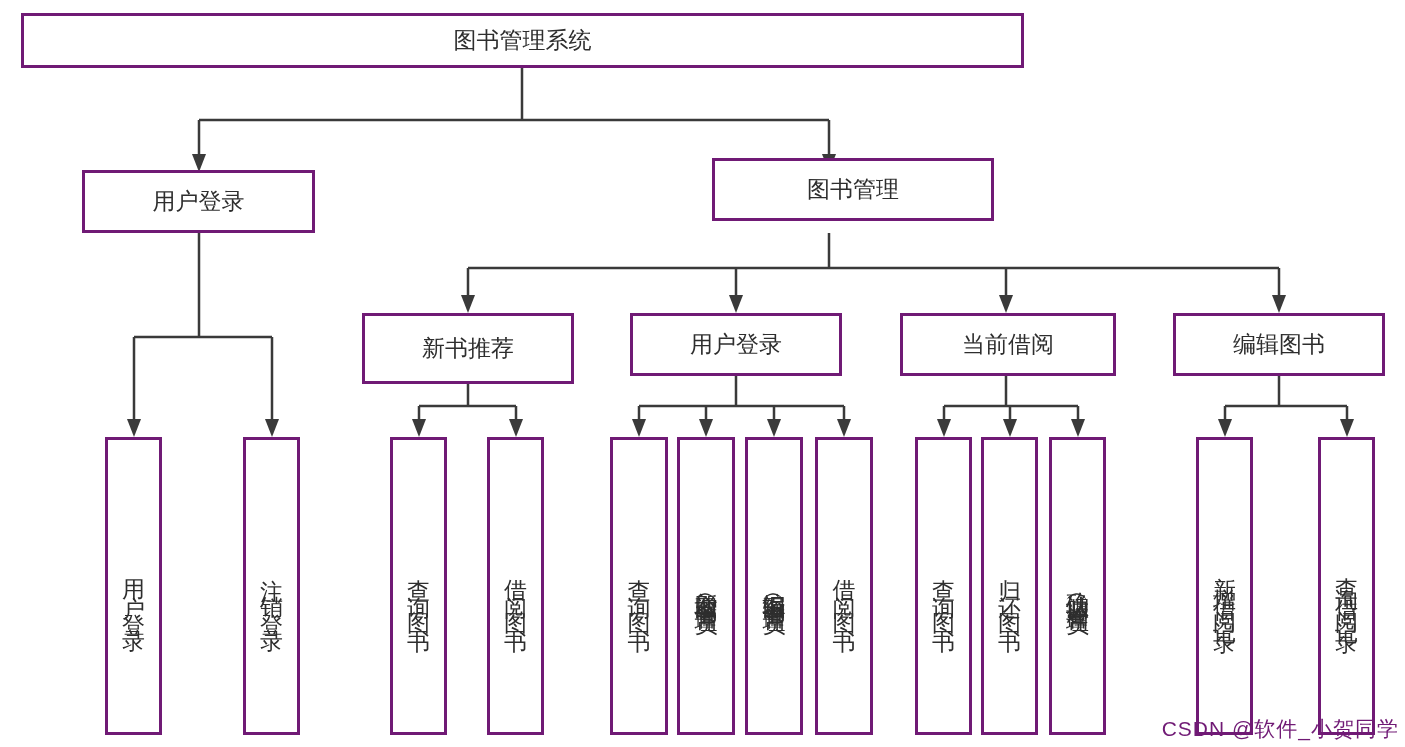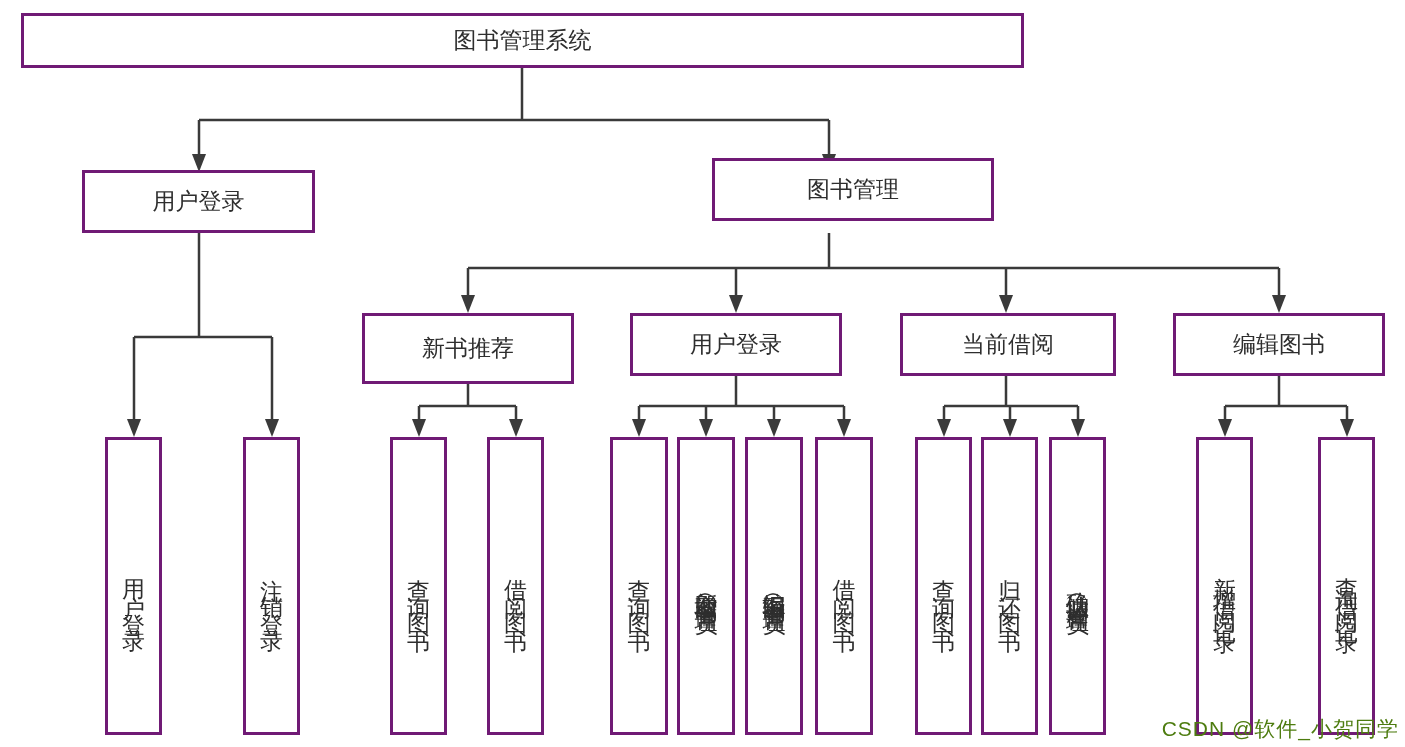--- a/index.html
+++ b/index.html
@@ -18,21 +18,21 @@
     color:#2e2e2e;font-size:23px;line-height:1;
   }
   .node .hlabel{white-space:nowrap;}
   .vtext{
     writing-mode:vertical-rl;
     text-orientation:mixed;
     line-height:1;white-space:nowrap;
   }
   .watermark{
     position:absolute;right:6px;bottom:4px;
-    font-size:21px;color:#4d7c0f;letter-spacing:1px;
+    font-size:21px;color:#701a75;letter-spacing:1px;
     z-index:3;white-space:nowrap;margin-left:20px;
   }
 </style>
 </head>
 <body>
 
 <div class="stage">
 
   <svg class="connectors" viewBox="0 0 1405 747" xmlns="http://www.w3.org/2000/svg">
     <g stroke="#3a3a3a" stroke-width="2.5" fill="none">

